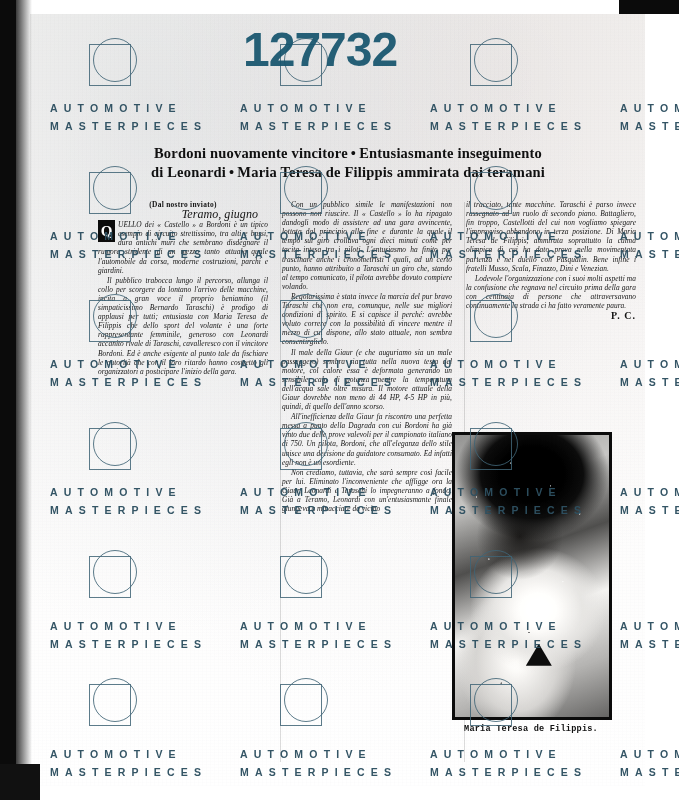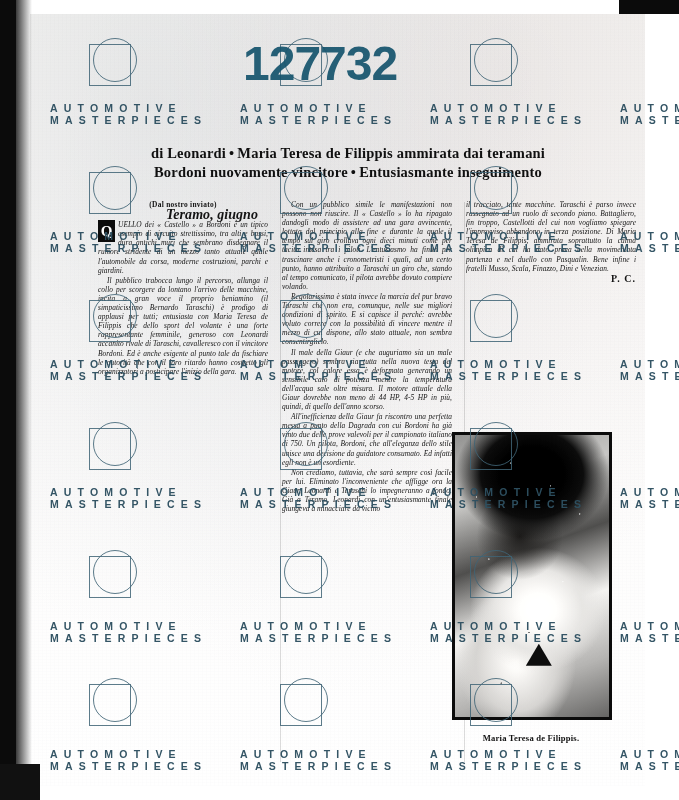--- a/index.html
+++ b/index.html
@@ -162,25 +162,24 @@
     font-style: normal;
     font-weight: 700;
     font-size: 7.4px;
     margin-bottom: 4px;
     text-indent: 0 !important;
     letter-spacing: 0.3px;
   }
   .dateline {
     text-align: right;
     font-style: italic;
-    font-size: 14px;
+    font-size: 12px;
     margin-bottom: 3px;
     text-indent: 0 !important;
     padding-right: 10px;
-    font-weight: bold;
   }
   .drop-para {
     position: relative;
     min-height: 26px;
     text-indent: 0 !important;
   }
   .dropcap {
     float: left;
     width: 17px;
     height: 22px;
@@ -244,23 +243,23 @@
   }
   .photo-dark-shape {
     position: absolute;
     left: 46%; top: 74%;
     width: 26px; height: 22px;
     background: #0d0d0d;
     clip-path: polygon(50% 0%, 100% 100%, 0% 100%);
     filter: blur(0.6px);
   }
   .photo-caption {
-    margin-top: 13px;
+    margin-top: 4px;
     text-align: center;
-    font-family: Liberation Serif, serif;
+    font-family: Liberation Mono, monospace;
     font-weight: 700;
     font-size: 8.6px;
     color: #121212;
     letter-spacing: 0.2px;
   }
 
   
   .wm-layer {
     position: absolute;
     inset: 0;
@@ -271,21 +270,21 @@
   .wm-text {
     position: absolute;
     color: #2e5061;
     font-family: "Liberation Sans", sans-serif;
     font-weight: 700;
     font-size: 10.5px;
     letter-spacing: 6.2px;
     white-space: nowrap;
     opacity: 0.97;
   }
-  .wm-text .l2 { display: block; margin-top: 0; }
+  .wm-text .l2 { display: block; margin-top: 6px; }
   .wm-logo {
     position: absolute;
     width: 52px; height: 52px;
   }
   .wm-logo .sq {
     position: absolute;
     left: 4px; top: 8px;
     width: 40px; height: 40px;
     border: 1px solid #3f6475;
     opacity: 0.85;
@@ -293,45 +292,45 @@
   .wm-logo .ci {
     position: absolute;
     left: 8px; top: 2px;
     width: 42px; height: 42px;
     border: 1px solid #3f6475;
     border-radius: 50%;
     opacity: 0.85;
   }
   .wm-number {
     position: absolute;
-    left: 243px; top: 36px;
+    left: 243px; top: 22px;
     font-family: "Liberation Sans", sans-serif;
     font-weight: 700;
     font-size: 48px;
     letter-spacing: -1px;
     color: #17556e;
     opacity: 0.93;
     z-index: 45;
   }
 </style>
 </head>
 <body>
 
 <div id="page">
 
   <div class="newsprint">
     <div class="grain"></div>
 
 
     <div class="deck">
       <div>
+        <span>Bordoni nuovamente vincitore</span><span class="sep">•</span><span>Entusiasmante inseguimento</span>
+      </div>
+      <div>
         <span>di Leonardi</span><span class="sep">•</span><span>Maria Teresa de Filippis ammirata dai teramani</span>
-      </div>
-      <div>
-        <span>Bordoni nuovamente vincitore</span><span class="sep">•</span><span>Entusiasmante inseguimento</span>
       </div>
     </div>
 
     <div class="colrule" style="left:250px;"></div>
     <div class="colrule" style="left:434px;"></div>
 
     <div class="cols">
 
       <div class="col">
         <p class="byline-line">(Dal nostro inviato)</p>
@@ -343,20 +342,21 @@
       <div class="col">
         <p>Con un pubblico simile le manifestazioni non possono non riuscire. Il « Castello » lo ha ripagato dandogli modo di assistere ad una gara avvincente, lottata dal principio alla fine e durante la quale il tempo sul giro crollava ogni dieci minuti come per tacita intesa tra i piloti. L'entusiasmo ha finito per trascinare anche i cronometristi i quali, ad un certo punto, hanno attribuito a Taraschi un giro che, stando al tempo comunicato, il pilota avrebbe dovuto compiere volando.</p>
         <p>Regolarissima è stata invece la marcia del pur bravo Taraschi che non era, comunque, nelle sue migliori condizioni di spirito. E si capisce il perché: avrebbe voluto correre con la possibilità di vincere mentre il mezzo di cui dispone, allo stato attuale, non sembra consentirglielo.</p>
         <p>Il male della Giaur (e che auguriamo sia un male passeggero) sembra sia tutta nella nuova testa del motore, col calore essa è deformata generando un sensibile calo di potenza mentre la temperatura dell'acqua sale oltre misura. Il motore attuale della Giaur dovrebbe non meno di 44 HP, 4-5 HP in più, quindi, di quello dell'anno scorso.</p>
         <p>All'inefficienza della Giaur fa riscontro una perfetta messa a punto della Dagrada con cui Bordoni ha già vinto due delle prove valevoli per il campionato italiano di 750. Un pilota, Bordoni, che all'eleganza dello stile unisce una decisione da guidatore consumato. Ed infatti egli non è un esordiente.</p>
         <p>Non crediamo, tuttavia, che sarà sempre così facile per lui. Eliminato l'inconveniente che affligge ora la Giaur, Leonardi e Taraschi lo impegneranno a fondo. Già a Teramo, Leonardi con un'entusiasmante finale giungeva a minacciare da vicino</p>
       </div>
 
       <div class="col">
         <p class="noind">il tracciato, tante macchine. Taraschi è parso invece rassegnato ad un ruolo di secondo piano. Battagliero, fin troppo, Castellotti del cui non vogliamo spiegare l'improvviso abbandono in terza posizione. Di Maria Teresa de Filippis, ammirata soprattutto la calma olimpica di cui ha dato prova nella movimentata partenza e nel duello con Pasqualin. Bene infine i fratelli Musso, Scala, Finazzo, Dini e Venezian.</p>
+        <p>Lodevole l'organizzazione con i suoi molti aspetti ma la confusione che regnava nel circuito prima della gara con centinaia di persone che attraversavano continuamente la strada ci ha fatto veramente paura.</p>
         <p class="signoff">P. C.</p>
       </div>
     </div>
 
     <div class="photo-block">
       <div class="photo-frame">
         <div class="photo-img"></div>
         <div class="photo-specks"></div>
         <div class="photo-dark-shape"></div>
       </div>

